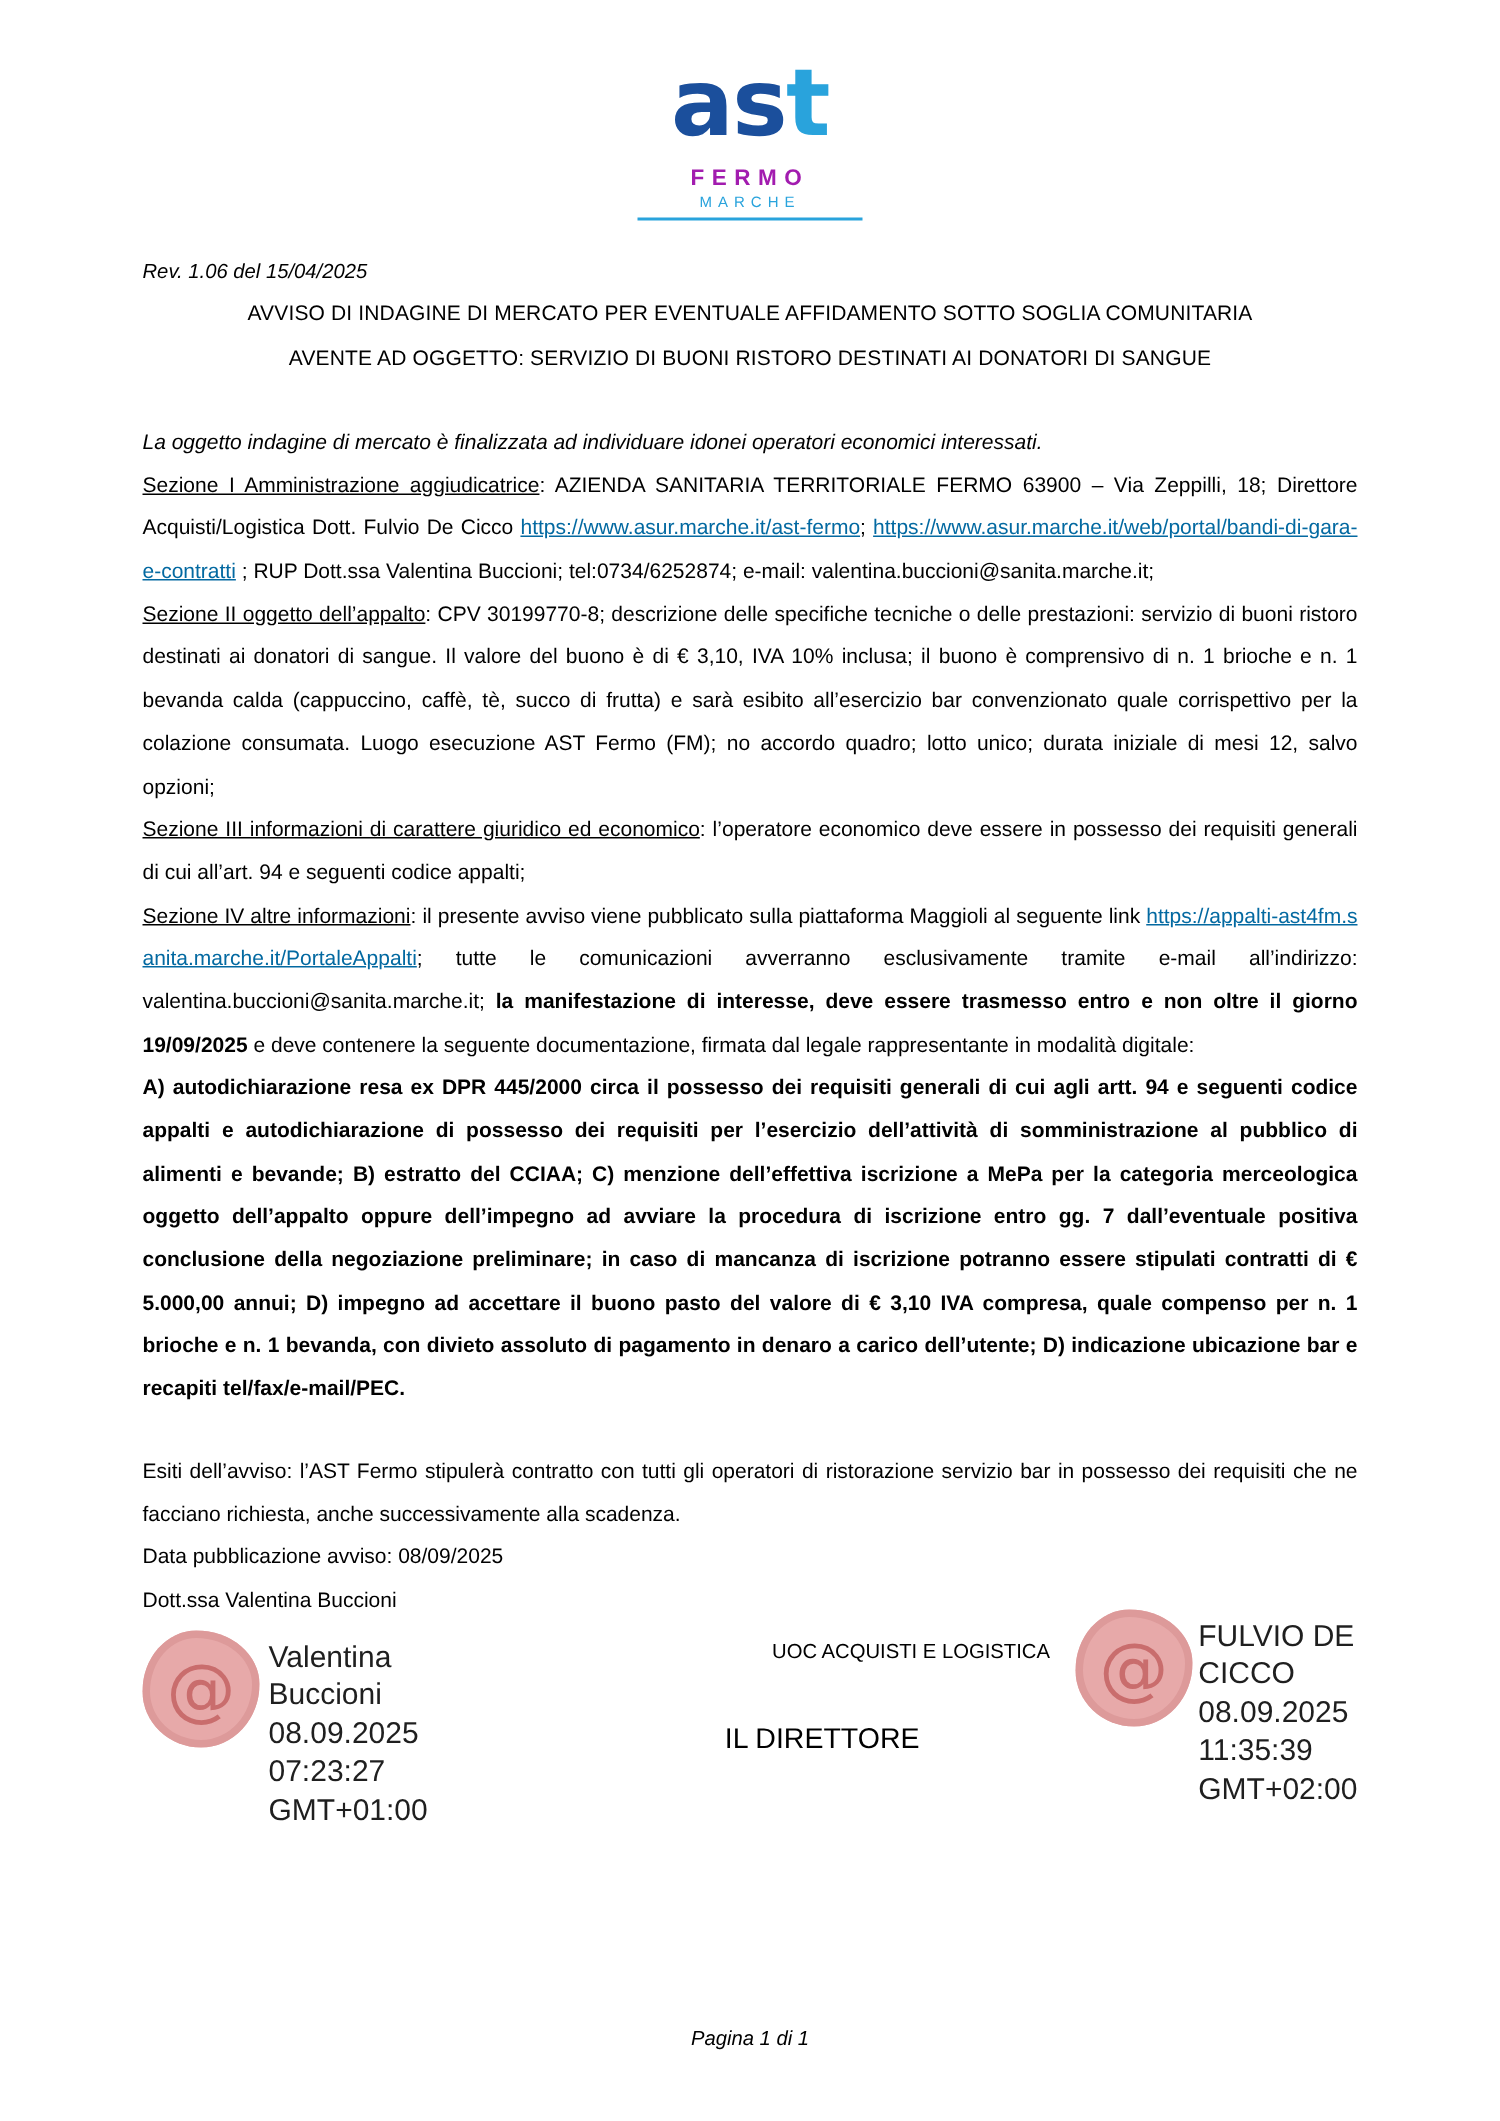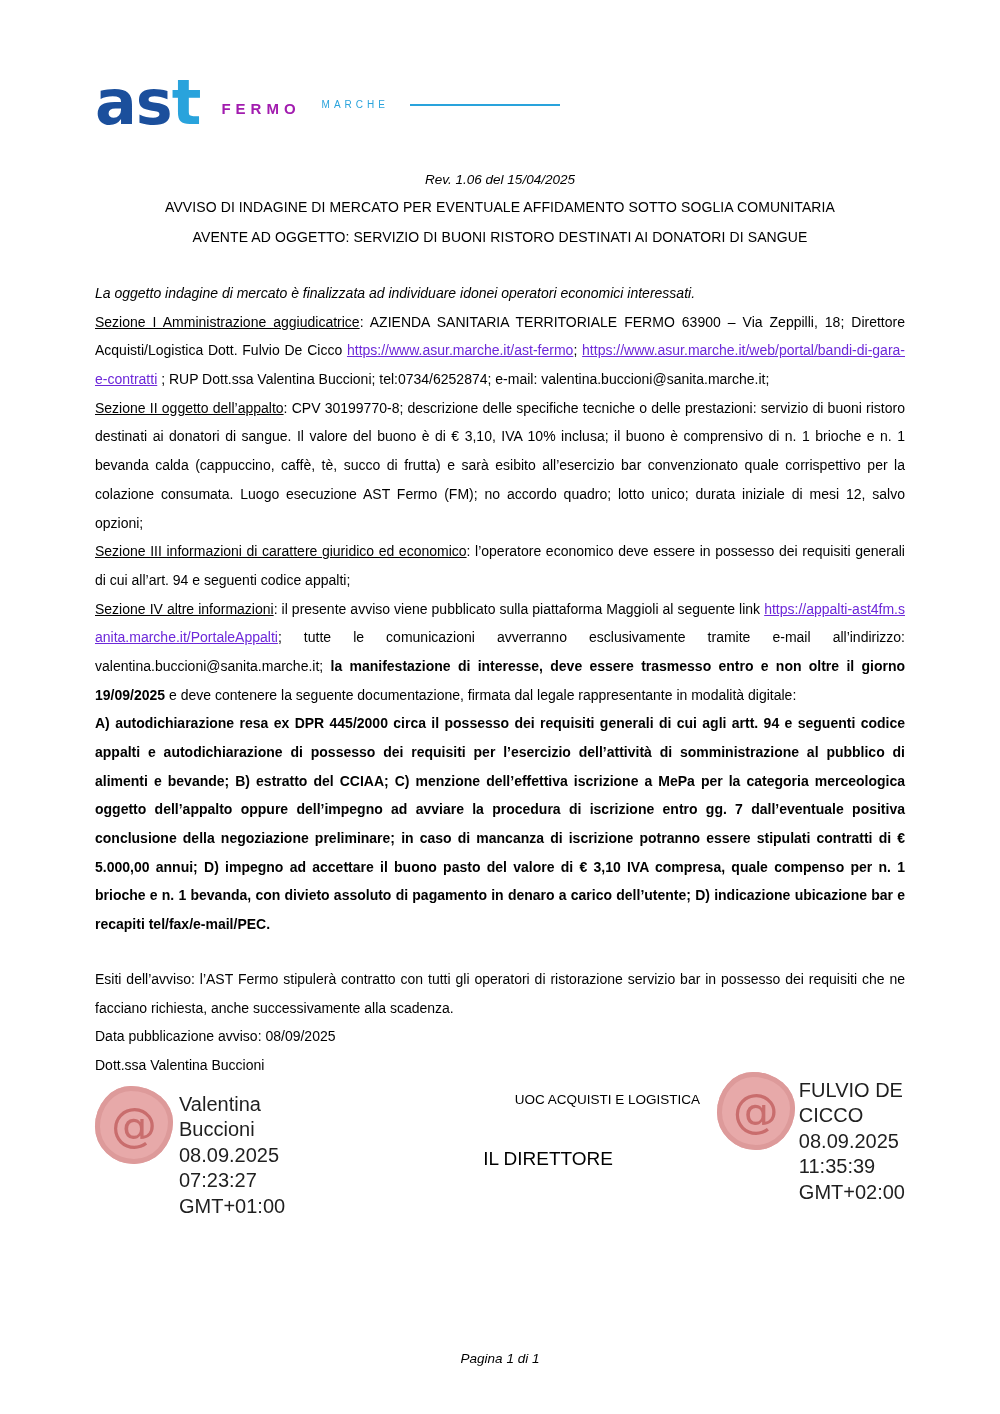--- a/index.html
+++ b/index.html
@@ -18,24 +18,24 @@
   .page {
     position: relative;
     width: 1000px;
     height: 1414px;
     box-sizing: border-box;
     padding: 0 95px;
   }
 
   
   .logo-wrap {
-    padding-top: 72px;
+    padding-top: 38px;
     display: flex;
+    flex-direction: column;
     align-items: center;
-    gap: 21px;
   }
   .logo-mark {
     position: relative;
     font-size: 62px;
     line-height: 62px;
     font-weight: bold;
     color: #1b4f9c;
     letter-spacing: -1px;
     font-family: "DejaVu Sans", sans-serif;
   }
@@ -57,22 +57,22 @@
   }
   .logo-rule {
     margin-top: 4px;
     width: 150px;
     height: 2px;
     background: #29a3dc;
   }
 
   
   .rev {
-    margin-top: 38px;
-    text-align: center;
+    margin-top: 26px;
+    text-align: left;
     font-style: italic;
     font-size: 13.5px;
   }
   .title-line {
     text-align: center;
     font-size: 14px;
     margin-top: 12px;
     letter-spacing: 0.1px;
   }
   .title-line.second {
@@ -89,21 +89,21 @@
   .body-text p {
     margin: 0 0 0 0;
   }
   .para {
     margin-bottom: 0;
   }
   .it { font-style: italic; }
   .u  { text-decoration: underline; }
   .b  { font-weight: bold; }
   .lnk {
-    color: #6d28d9;
+    color: #0369a1;
     text-decoration: underline;
     word-break: break-all;
   }
   .gap { height: 26px; }
 
   
   .sig-area {
     position: relative;
     height: 150px;
     margin-top: 6px;

